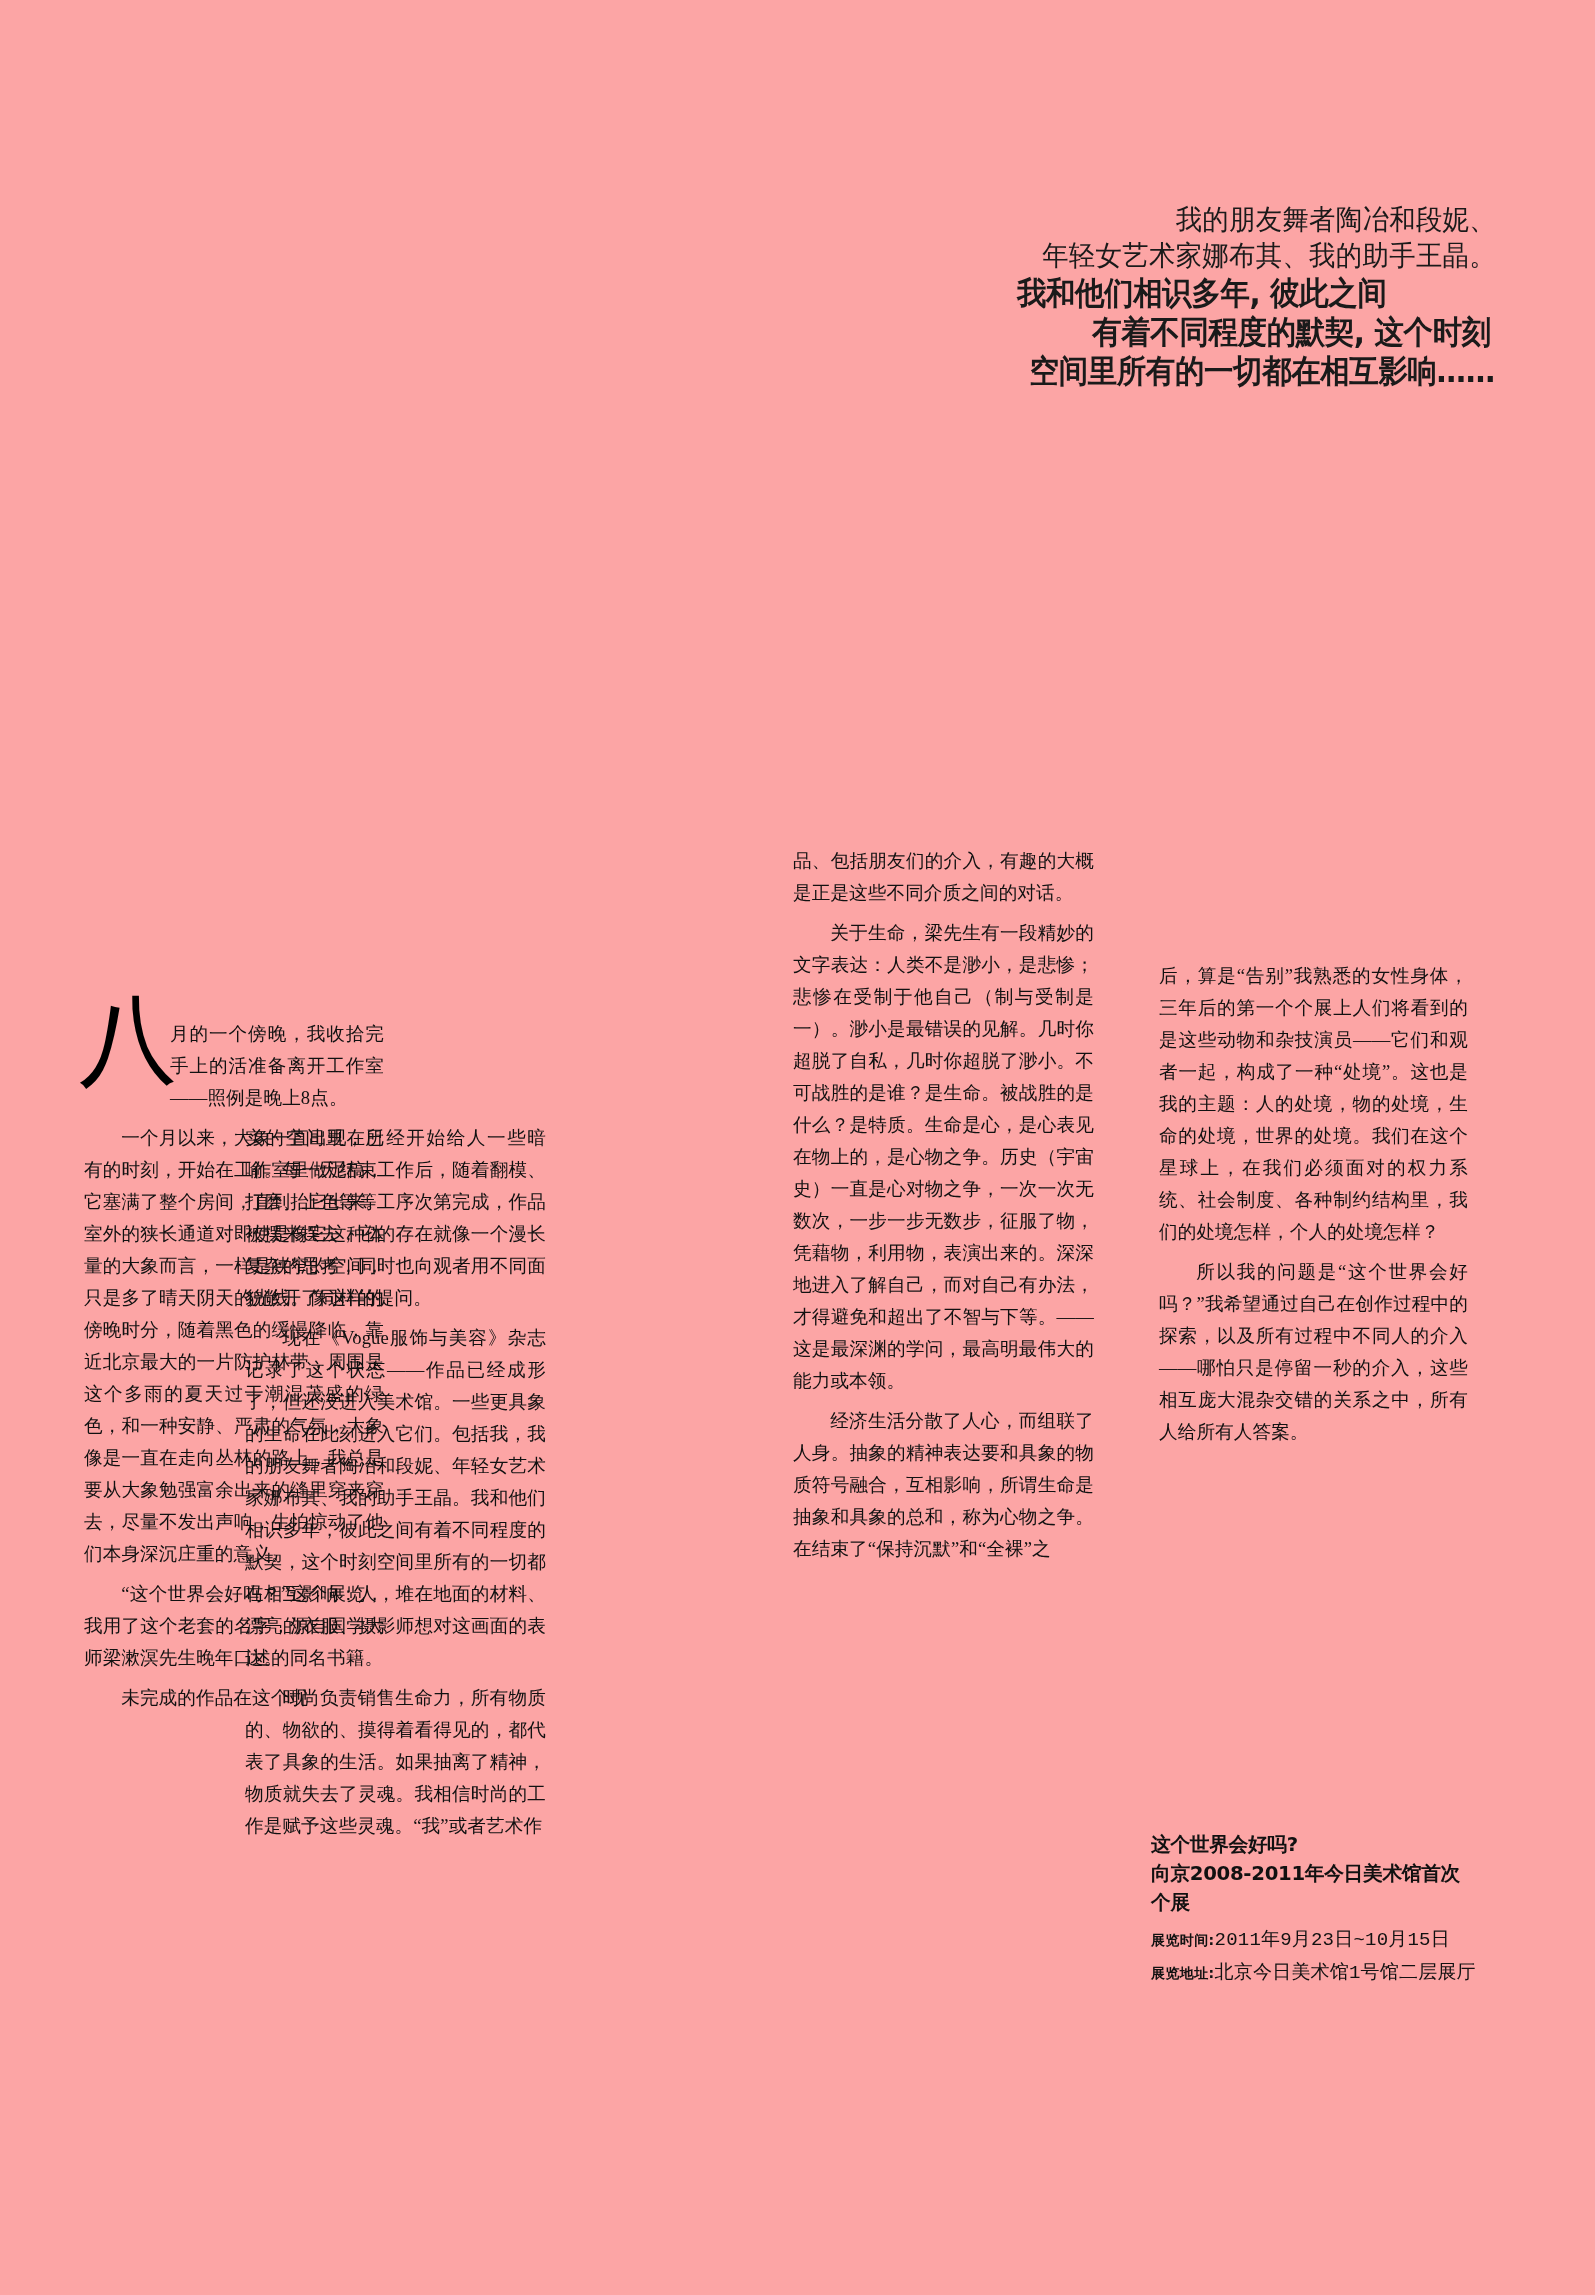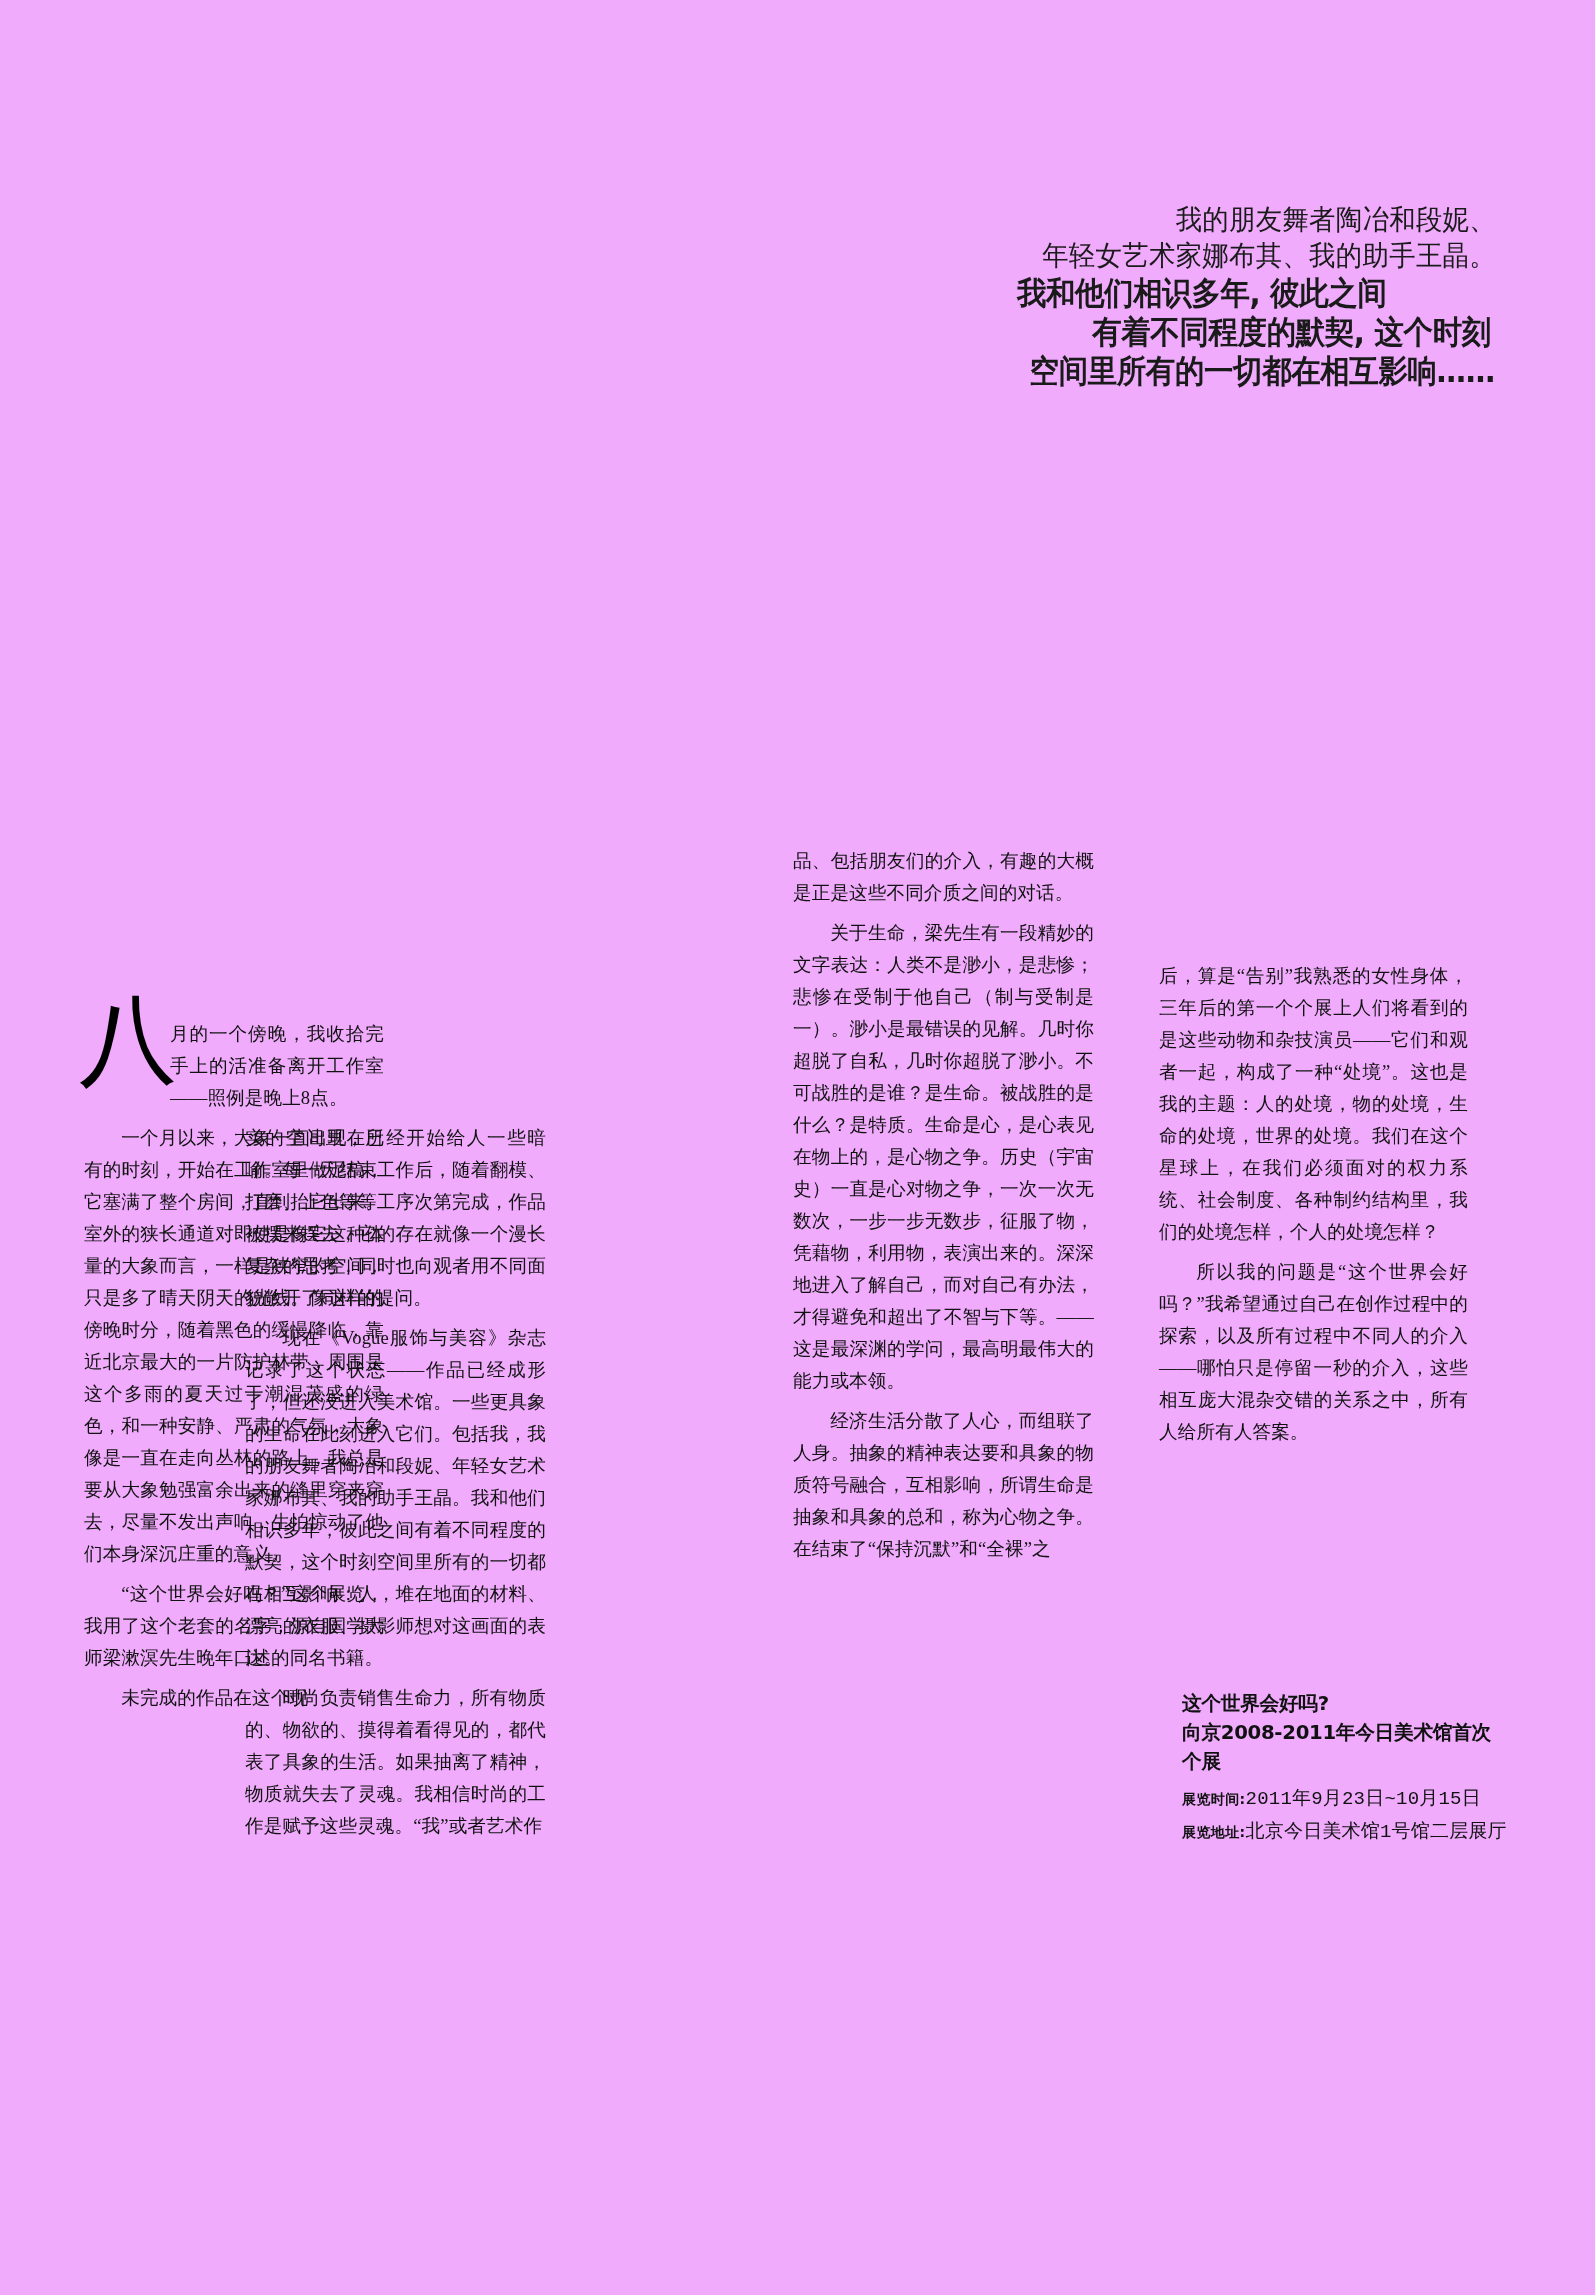--- a/index.html
+++ b/index.html
@@ -4,21 +4,21 @@
 <style>
   html, body {
     margin: 0;
     padding: 0;
     background: #ffffff;
   }
   #page {
     position: relative;
     width: 1596px;
     height: 2295px;
-    background: #f0abfc;
+    background: #fca5a5;
     overflow: hidden;
     font-family: "Liberation Serif", "DejaVu Serif", serif;
     color: #111111;
   }
 
   
   #headline {
     position: absolute;
     left: 702px;
     top: 202px;
@@ -92,24 +92,23 @@
   #col1 .lead .capspace {
     float: left;
     width: 86px;
     height: 97px;
   }
 
   
   #exhibit {
     position: absolute;
     left: 1151px;
-    top: 1689px;
+    top: 1830px;
     width: 325px;
     color: #111111;
-    margin-left: 31px;
   }
   .ex-title {
     font-family: "DejaVu Sans", "Liberation Sans", sans-serif;
     font-weight: 700;
     font-size: 19.7px;
     line-height: 29px;
     letter-spacing: -0.3px;
   }
   .ex-row {
     font-size: 19px;

